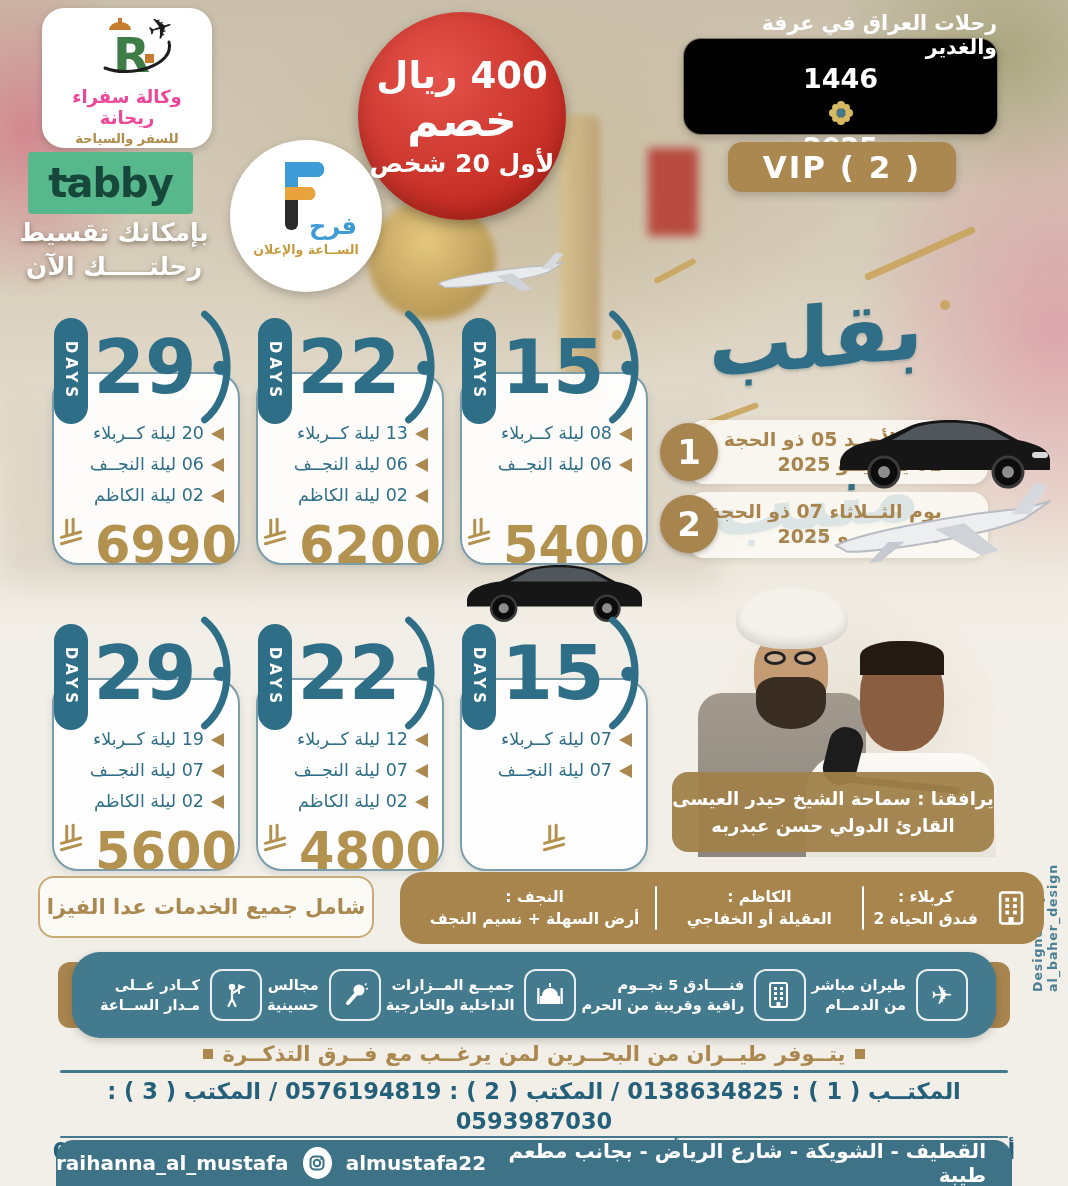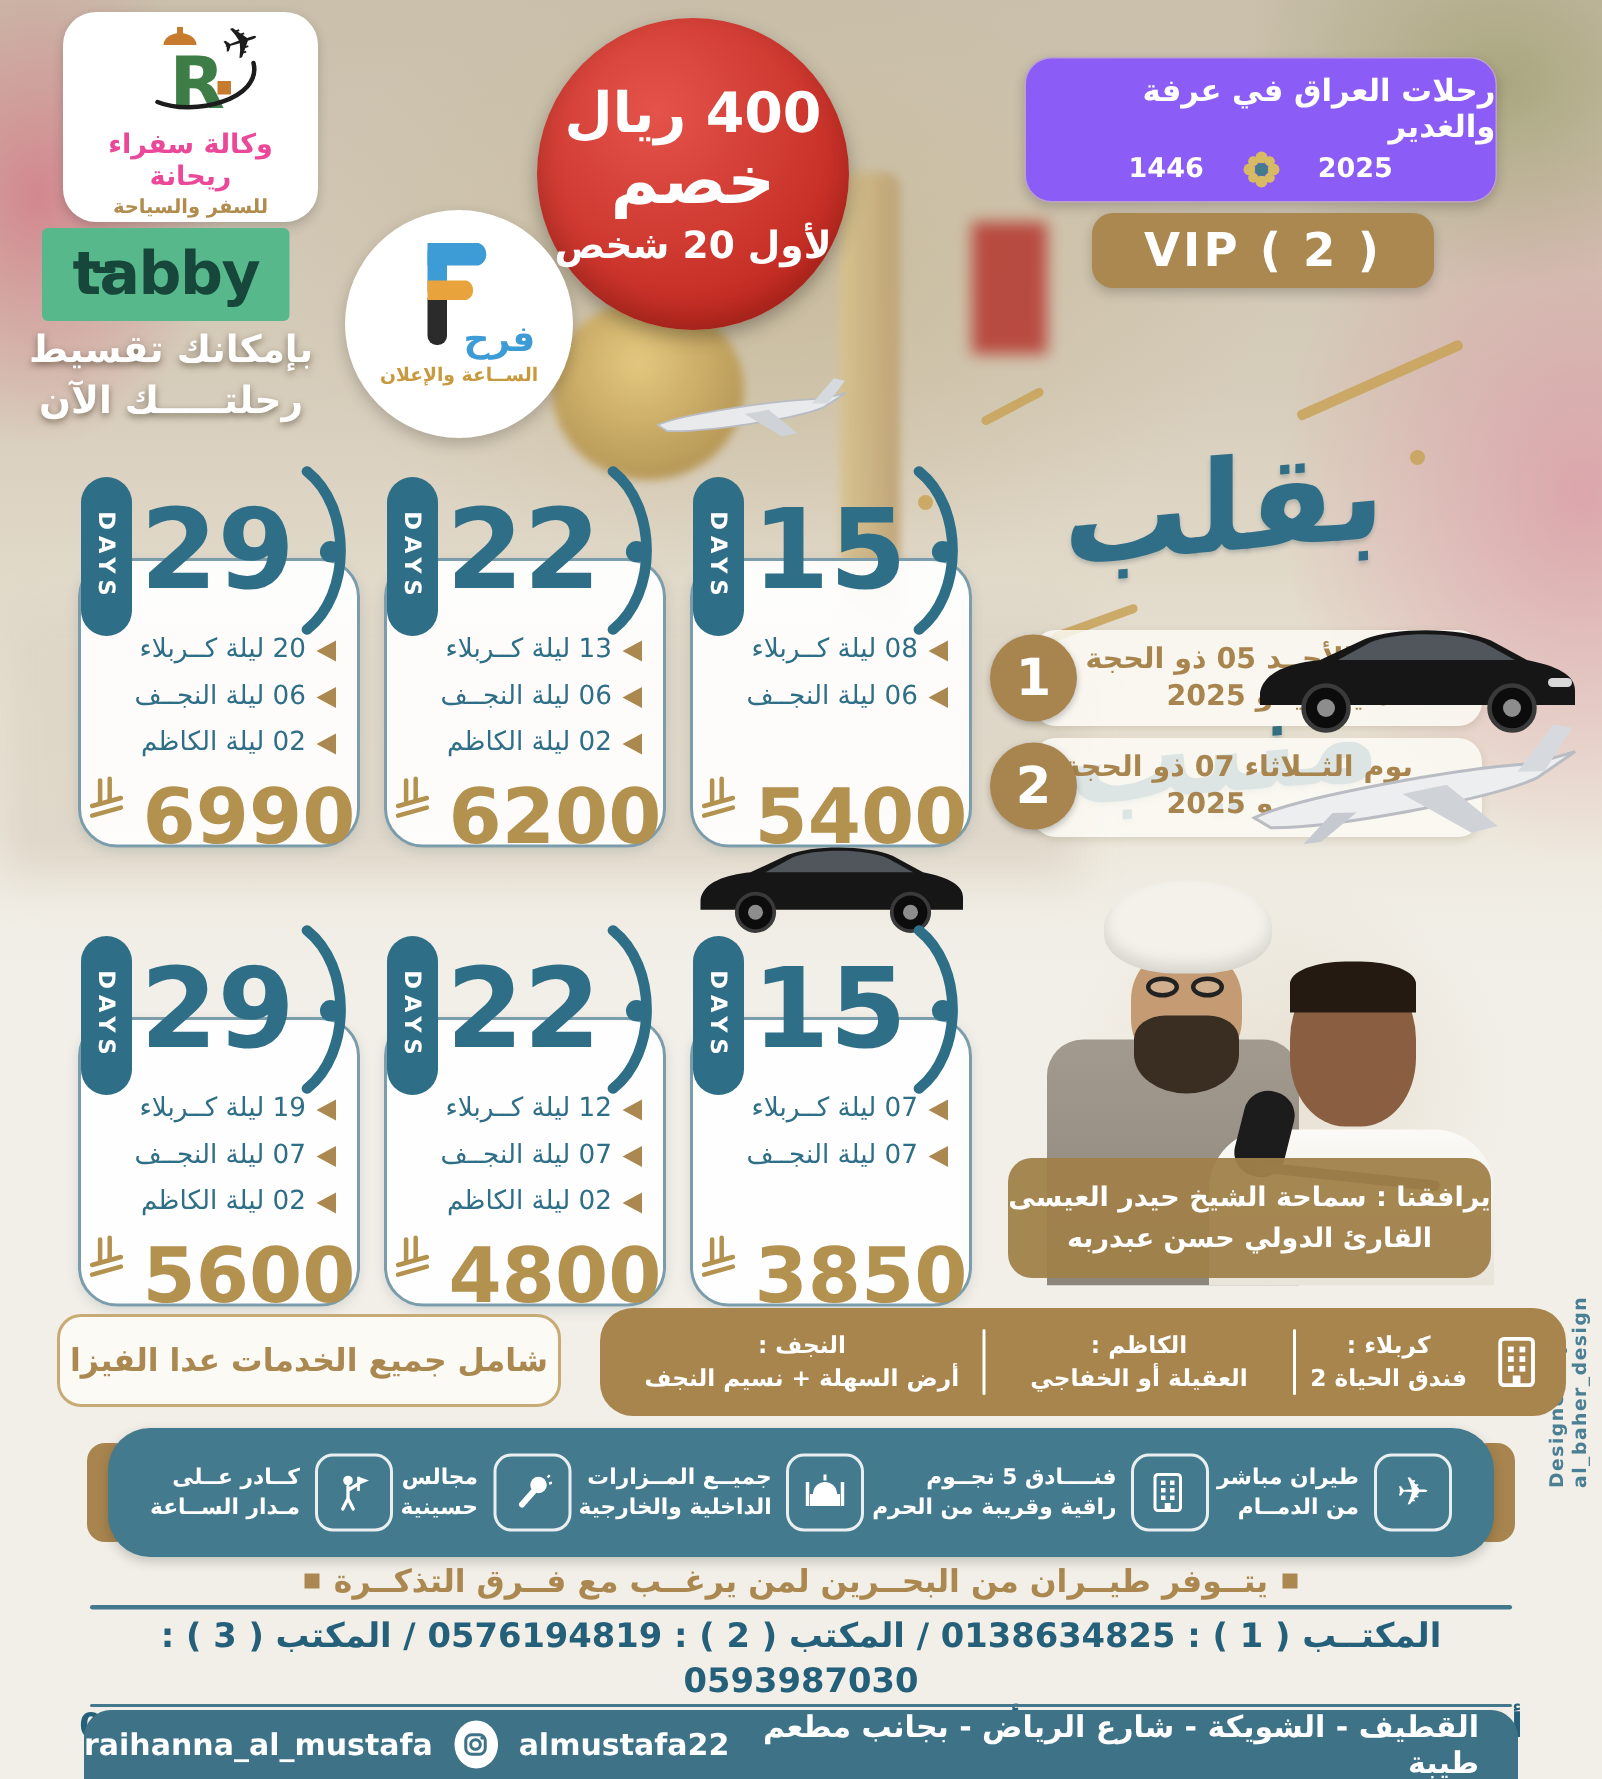--- a/index.html
+++ b/index.html
@@ -50,25 +50,25 @@
   .disc-l2 { font-size:44px; font-weight:bold; line-height:48px; }
   .disc-l3 { font-size:25px; font-weight:bold; margin-top:4px; }
 
   
   .farah { left:230px; top:140px; width:152px; height:152px; border-radius:50%; background:#fff;
     box-shadow:0 4px 10px rgba(0,0,0,.2); text-align:center; padding-top:14px; }
   .farah-name { color:#3d9bd6; font-weight:bold; font-size:24px; margin-top:-30px; margin-left:54px; }
   .farah-tag { color:#c79a3f; font-weight:bold; font-size:12.5px; margin-top:2px; }
 
   
-  .title-box { left:683px; top:38px; width:315px; height:97px; background:#8b5cf6; border-radius:18px;
+  .title-box { left:683px; top:38px; width:315px; height:97px; background:#000000; border-radius:18px;
     border:1px solid rgba(230,215,170,.55); display:flex; flex-direction:column; align-items:center;
     justify-content:center; gap:4px; box-shadow:0 3px 8px rgba(0,0,0,.2); }
   .title-line { color:#fff; font-weight:bold; font-size:20.5px; direction:rtl; }
-  .years { display:flex; align-items:center; gap:25px; color:#fff; font-weight:bold; font-size:18px; }
+  .years { display:flex; align-items:center; gap:6px; color:#fff; font-weight:bold; font-size:27px;flex-direction:column; }
   .vip-box { left:728px; top:142px; width:228px; height:50px; background:#ab8850; border-radius:14px;
     display:flex; align-items:center; justify-content:center; color:#fff; font-weight:bold;
     font-size:31px; letter-spacing:2px; box-shadow:0 3px 8px rgba(0,0,0,.2); }
 
   
   .callig { left:598px; top:258px; width:436px; height:175px; direction:rtl; text-align:center;
     color:#2f6e86; font-size:84px; font-weight:bold; line-height:160px;
     transform:rotate(-5deg) skewX(-5deg); text-shadow:0 2px 3px rgba(40,70,85,.25); }
   .orn { background:#c9a45c; border-radius:3px; opacity:.9; }
 
@@ -466,21 +466,20 @@
     </div>
     <div class="price-row">
       <svg width="32" height="32" viewBox="0 0 30 30">
           <g stroke="#b3914f" stroke-width="2.8" stroke-linecap="round" fill="none">
             <path d="M6 20 L24 15"></path>
             <path d="M6 26 L24 21"></path>
             <path d="M11 4 L11 18"></path>
             <path d="M17 3 L17 16"></path>
           </g>
         </svg>
-      <span>3850</span>
     </div>
   </div>
 
   <div class="abs dep-badge" style="left:688px; top:420px;">
     <div class="dep-tab"></div>
     <div class="dep-circle">1</div>
     <div class="dep-l">يوم الأحــد 05 ذو الحجة</div>
     <div class="dep-l">01 يــونيــو 2025</div>
   </div>
   <svg class="abs" style="left:822px; top:400px;" width="240" height="98" viewBox="0 0 240 98">

